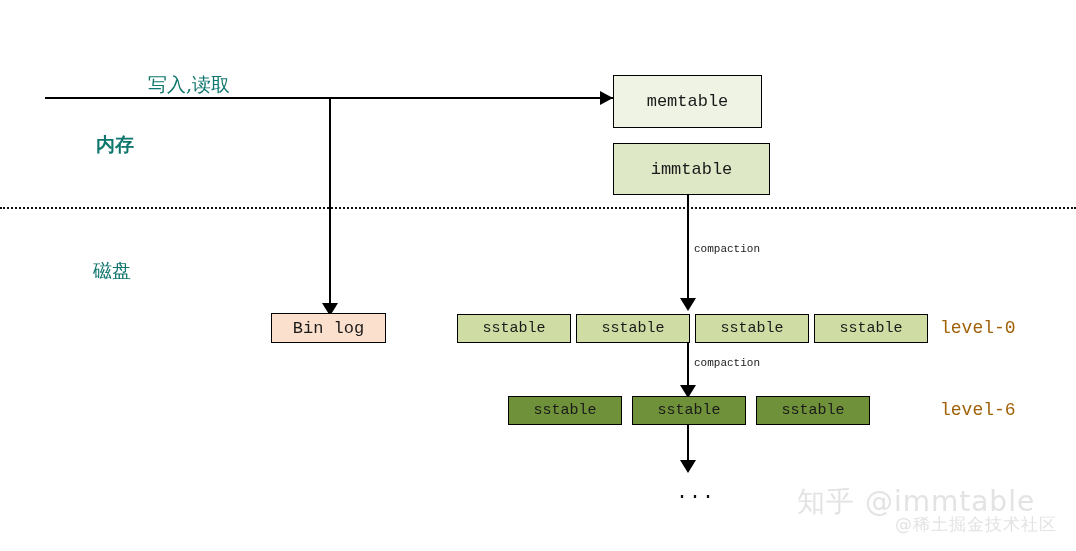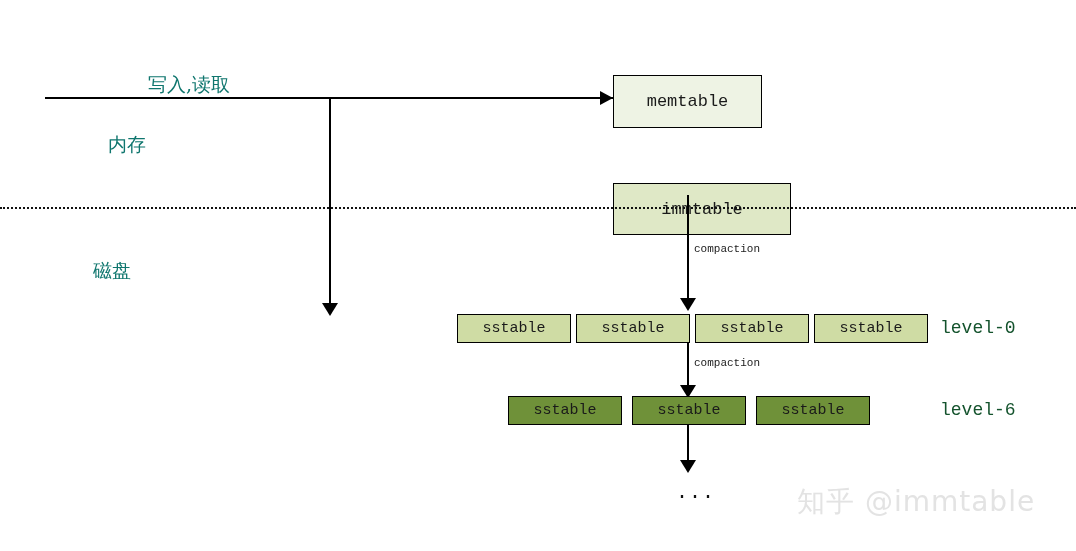--- a/index.html
+++ b/index.html
@@ -57,21 +57,21 @@
     position: absolute;
     font-family: "Liberation Mono", monospace;
     font-size: 11px;
     color: #1a1a1a;
     white-space: nowrap;
   }
   .level-label {
     position: absolute;
     font-family: "Liberation Mono", monospace;
     font-size: 18px;
-    color: #14532d;
+    color: #a16207;
     white-space: nowrap;
   }
   .hline {
     position: absolute;
     height: 0;
     border-top: 2px solid #000000;
   }
   .vline {
     position: absolute;
     width: 0;
@@ -128,34 +128,35 @@
 <div id="canvas">
 
   <div class="cn-label" style="left:148px; top:72px;">写入,读取</div>
 
   <div class="hline" style="left:45px; top:97px; width:568px;"></div>
   <div class="arrow-right" style="left:600px; top:91px;"></div>
 
   <div class="vline" style="left:329px; top:97px; height:215px;"></div>
   <div class="arrow-down" style="left:322px; top:303px;"></div>
 
-  <div class="cn-label" style="left:108px; top:132px;">内存</div>
+  <div class="cn-label" style="left:96px; top:132px;font-weight:bold;">内存</div>
 
   <div class="box box-memtable" style="left:613px; top:75px; width:149px; height:53px;">memtable</div>
 
-  <div class="box box-immtable" style="left:613px; top:143px; width:178px; height:52px;margin-top:40px;">immtable</div>
+  <div class="box box-immtable" style="left:613px; top:143px; width:157px; height:52px;">immtable</div>
 
   <div class="dotted-sep" style="left:0px; top:207px; width:1076px;"></div>
 
   <div class="cn-label" style="left:93px; top:258px;">磁盘</div>
 
   <div class="vline" style="left:687px; top:195px; height:108px;"></div>
   <div class="arrow-down" style="left:680px; top:298px;"></div>
   <div class="mono-label" style="left:694px; top:243px;">compaction</div>
 
+  <div class="box box-binlog" style="left:271px; top:313px; width:115px; height:30px;">Bin log</div>
 
   <div class="box box-sstable-l0" style="left:457px; top:314px; width:114px; height:29px;">sstable</div>
   <div class="box box-sstable-l0" style="left:576px; top:314px; width:114px; height:29px;">sstable</div>
   <div class="box box-sstable-l0" style="left:695px; top:314px; width:114px; height:29px;">sstable</div>
   <div class="box box-sstable-l0" style="left:814px; top:314px; width:114px; height:29px;">sstable</div>
   <div class="level-label" style="left:940px; top:318px;">level-0</div>
 
   <div class="vline" style="left:687px; top:343px; height:47px;"></div>
   <div class="arrow-down" style="left:680px; top:385px;"></div>
   <div class="mono-label" style="left:694px; top:357px;">compaction</div>
@@ -163,14 +164,15 @@
   <div class="box box-sstable-l1" style="left:508px; top:396px; width:114px; height:29px;">sstable</div>
   <div class="box box-sstable-l1" style="left:632px; top:396px; width:114px; height:29px;">sstable</div>
   <div class="box box-sstable-l1" style="left:756px; top:396px; width:114px; height:29px;">sstable</div>
   <div class="level-label" style="left:940px; top:400px;">level-6</div>
 
   <div class="vline" style="left:687px; top:425px; height:39px;"></div>
   <div class="arrow-down" style="left:680px; top:460px;"></div>
   <div class="ellipsis" style="left:676px; top:481px;">...</div>
 
   <div class="watermark wm-main" style="left:797px; top:483px;">知乎 @immtable</div>
+  <div class="watermark wm-sub" style="left:895px; top:513px;">@稀土掘金技术社区</div>
 
 </div>
 
 </body></html>

